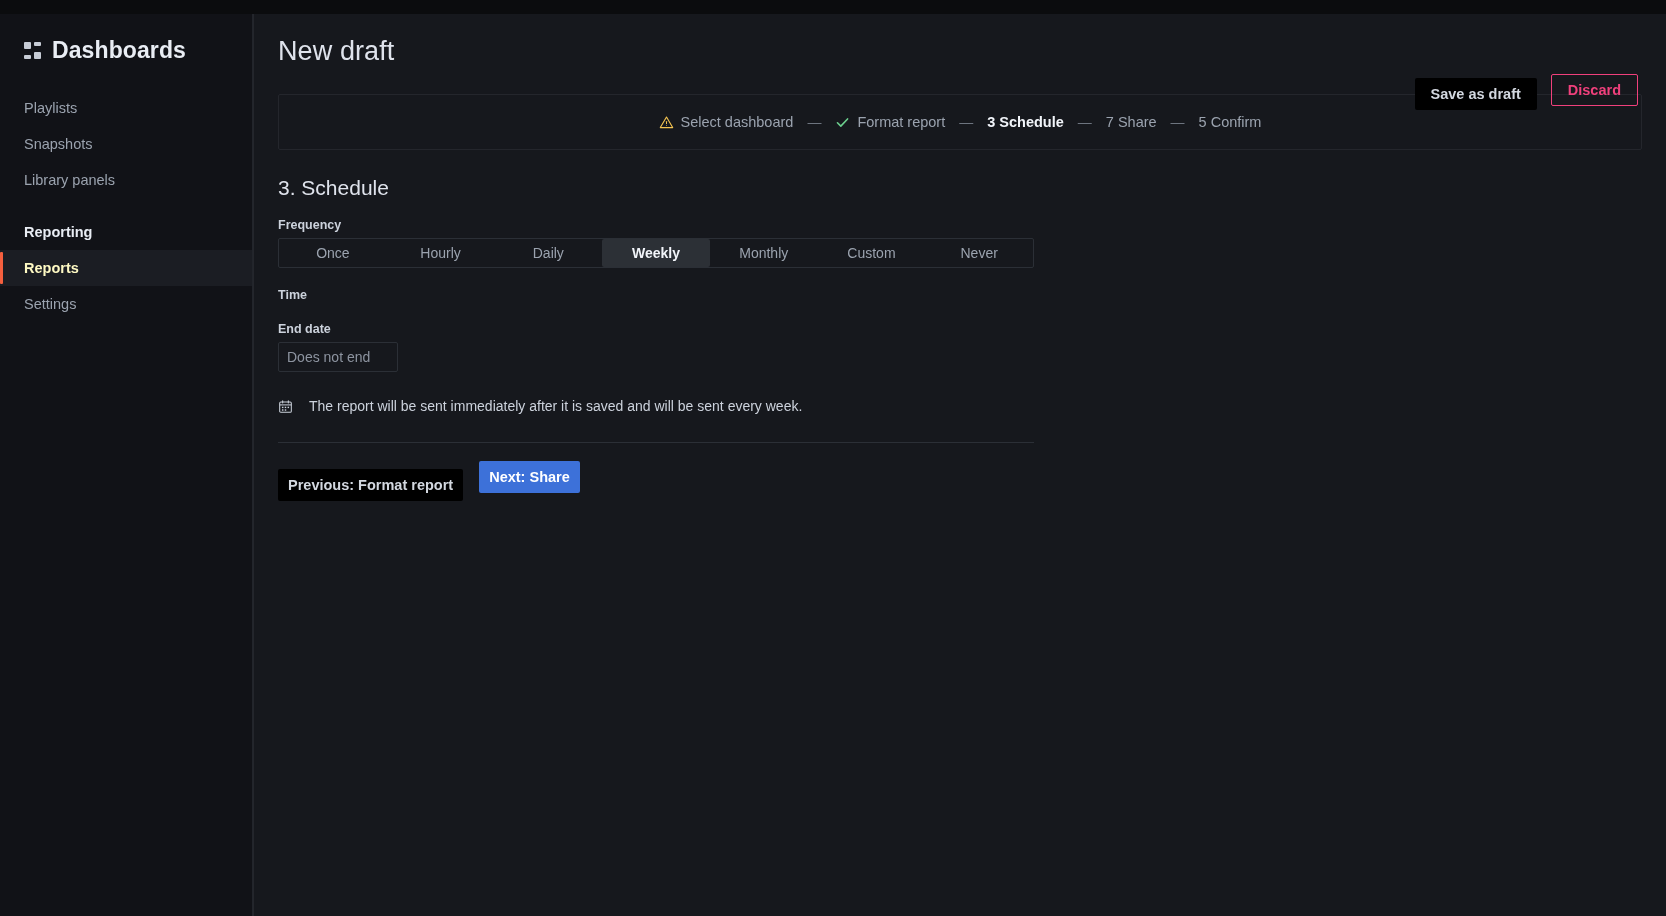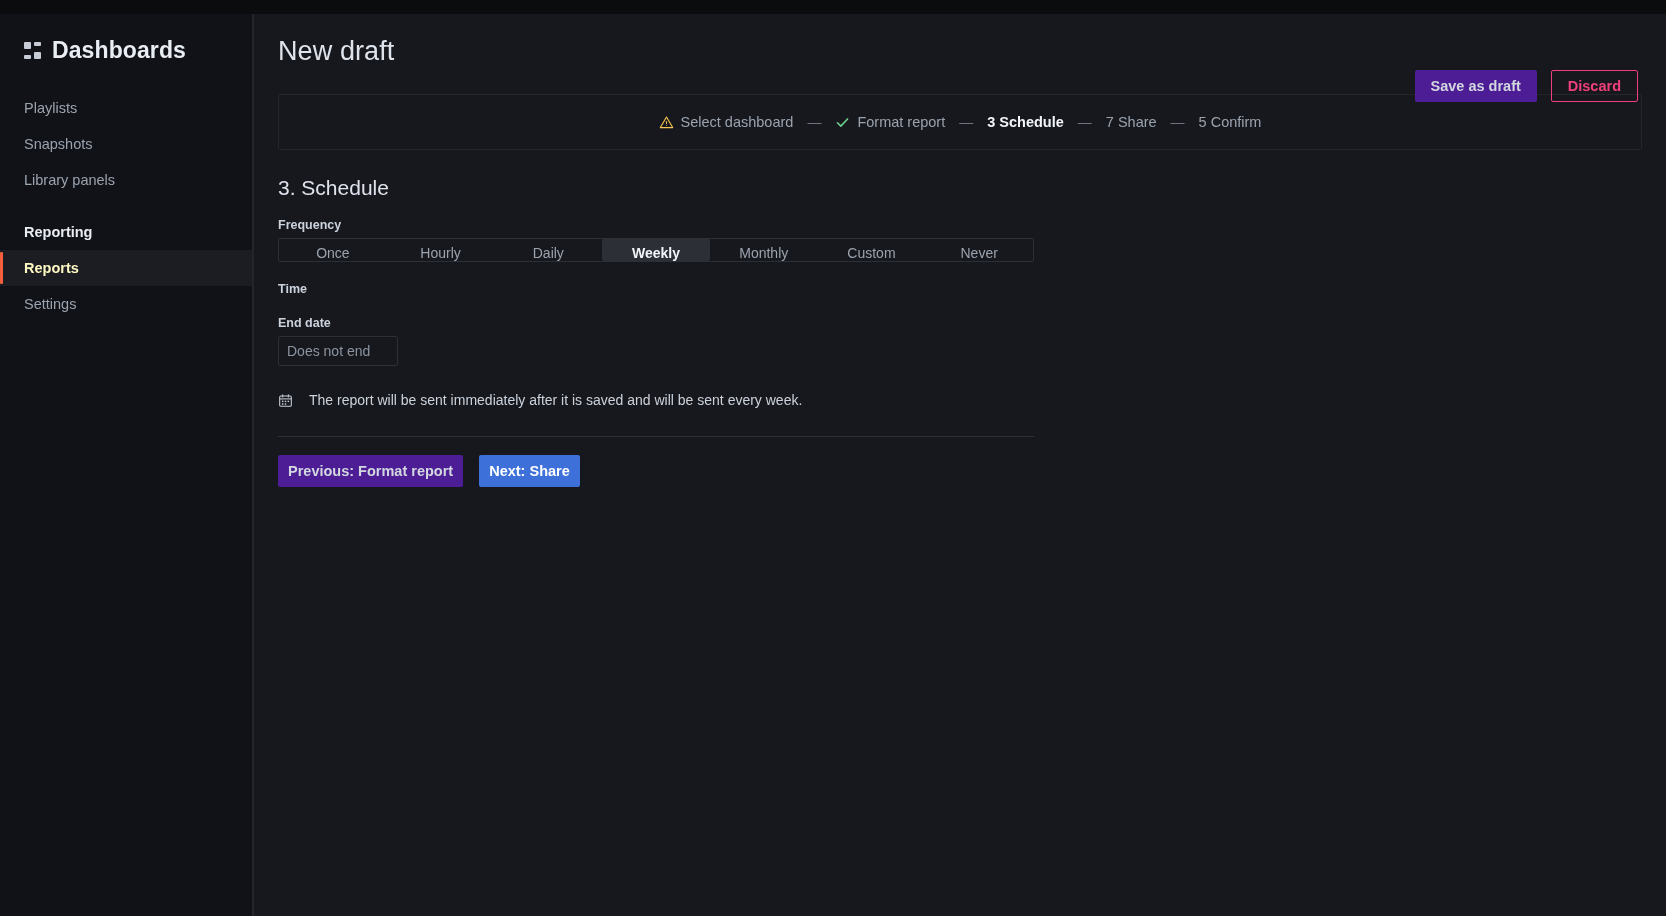--- a/index.html
+++ b/index.html
@@ -130,22 +130,23 @@
     font-weight: bold;
     border: none;
     border-radius: 2px;
     padding: 0 16px;
     height: 32px;
     line-height: 32px;
     cursor: pointer;
     white-space: nowrap;
   }
   .btn-secondary {
-    background: #4c1d95;
+    background: #000000;
     color: #d3d8e0;
+    margin-top: 8px;
   }
   .btn-destructive-outline {
     background: transparent;
     color: #f0407c;
     border: 1px solid #f0407c;
     height: 32px;
     line-height: 30px;
   }
 
   
@@ -206,21 +207,21 @@
     display: block;
   }
   .field { margin-bottom: 20px; }
 
   .radiogroup {
     display: inline-flex;
     border: 1px solid #2b2f36;
     border-radius: 2px;
     background: #16181d;
     overflow: hidden;
-    height: 24px;
+    height: 30px;
   }
   .radiogroup.full { display: flex; width: 756px; }
   .radio-opt {
     flex: 1;
     text-align: center;
     font-size: 14px;
     color: #9ba3af;
     line-height: 28px;
     padding: 0 18px;
     cursor: pointer;

